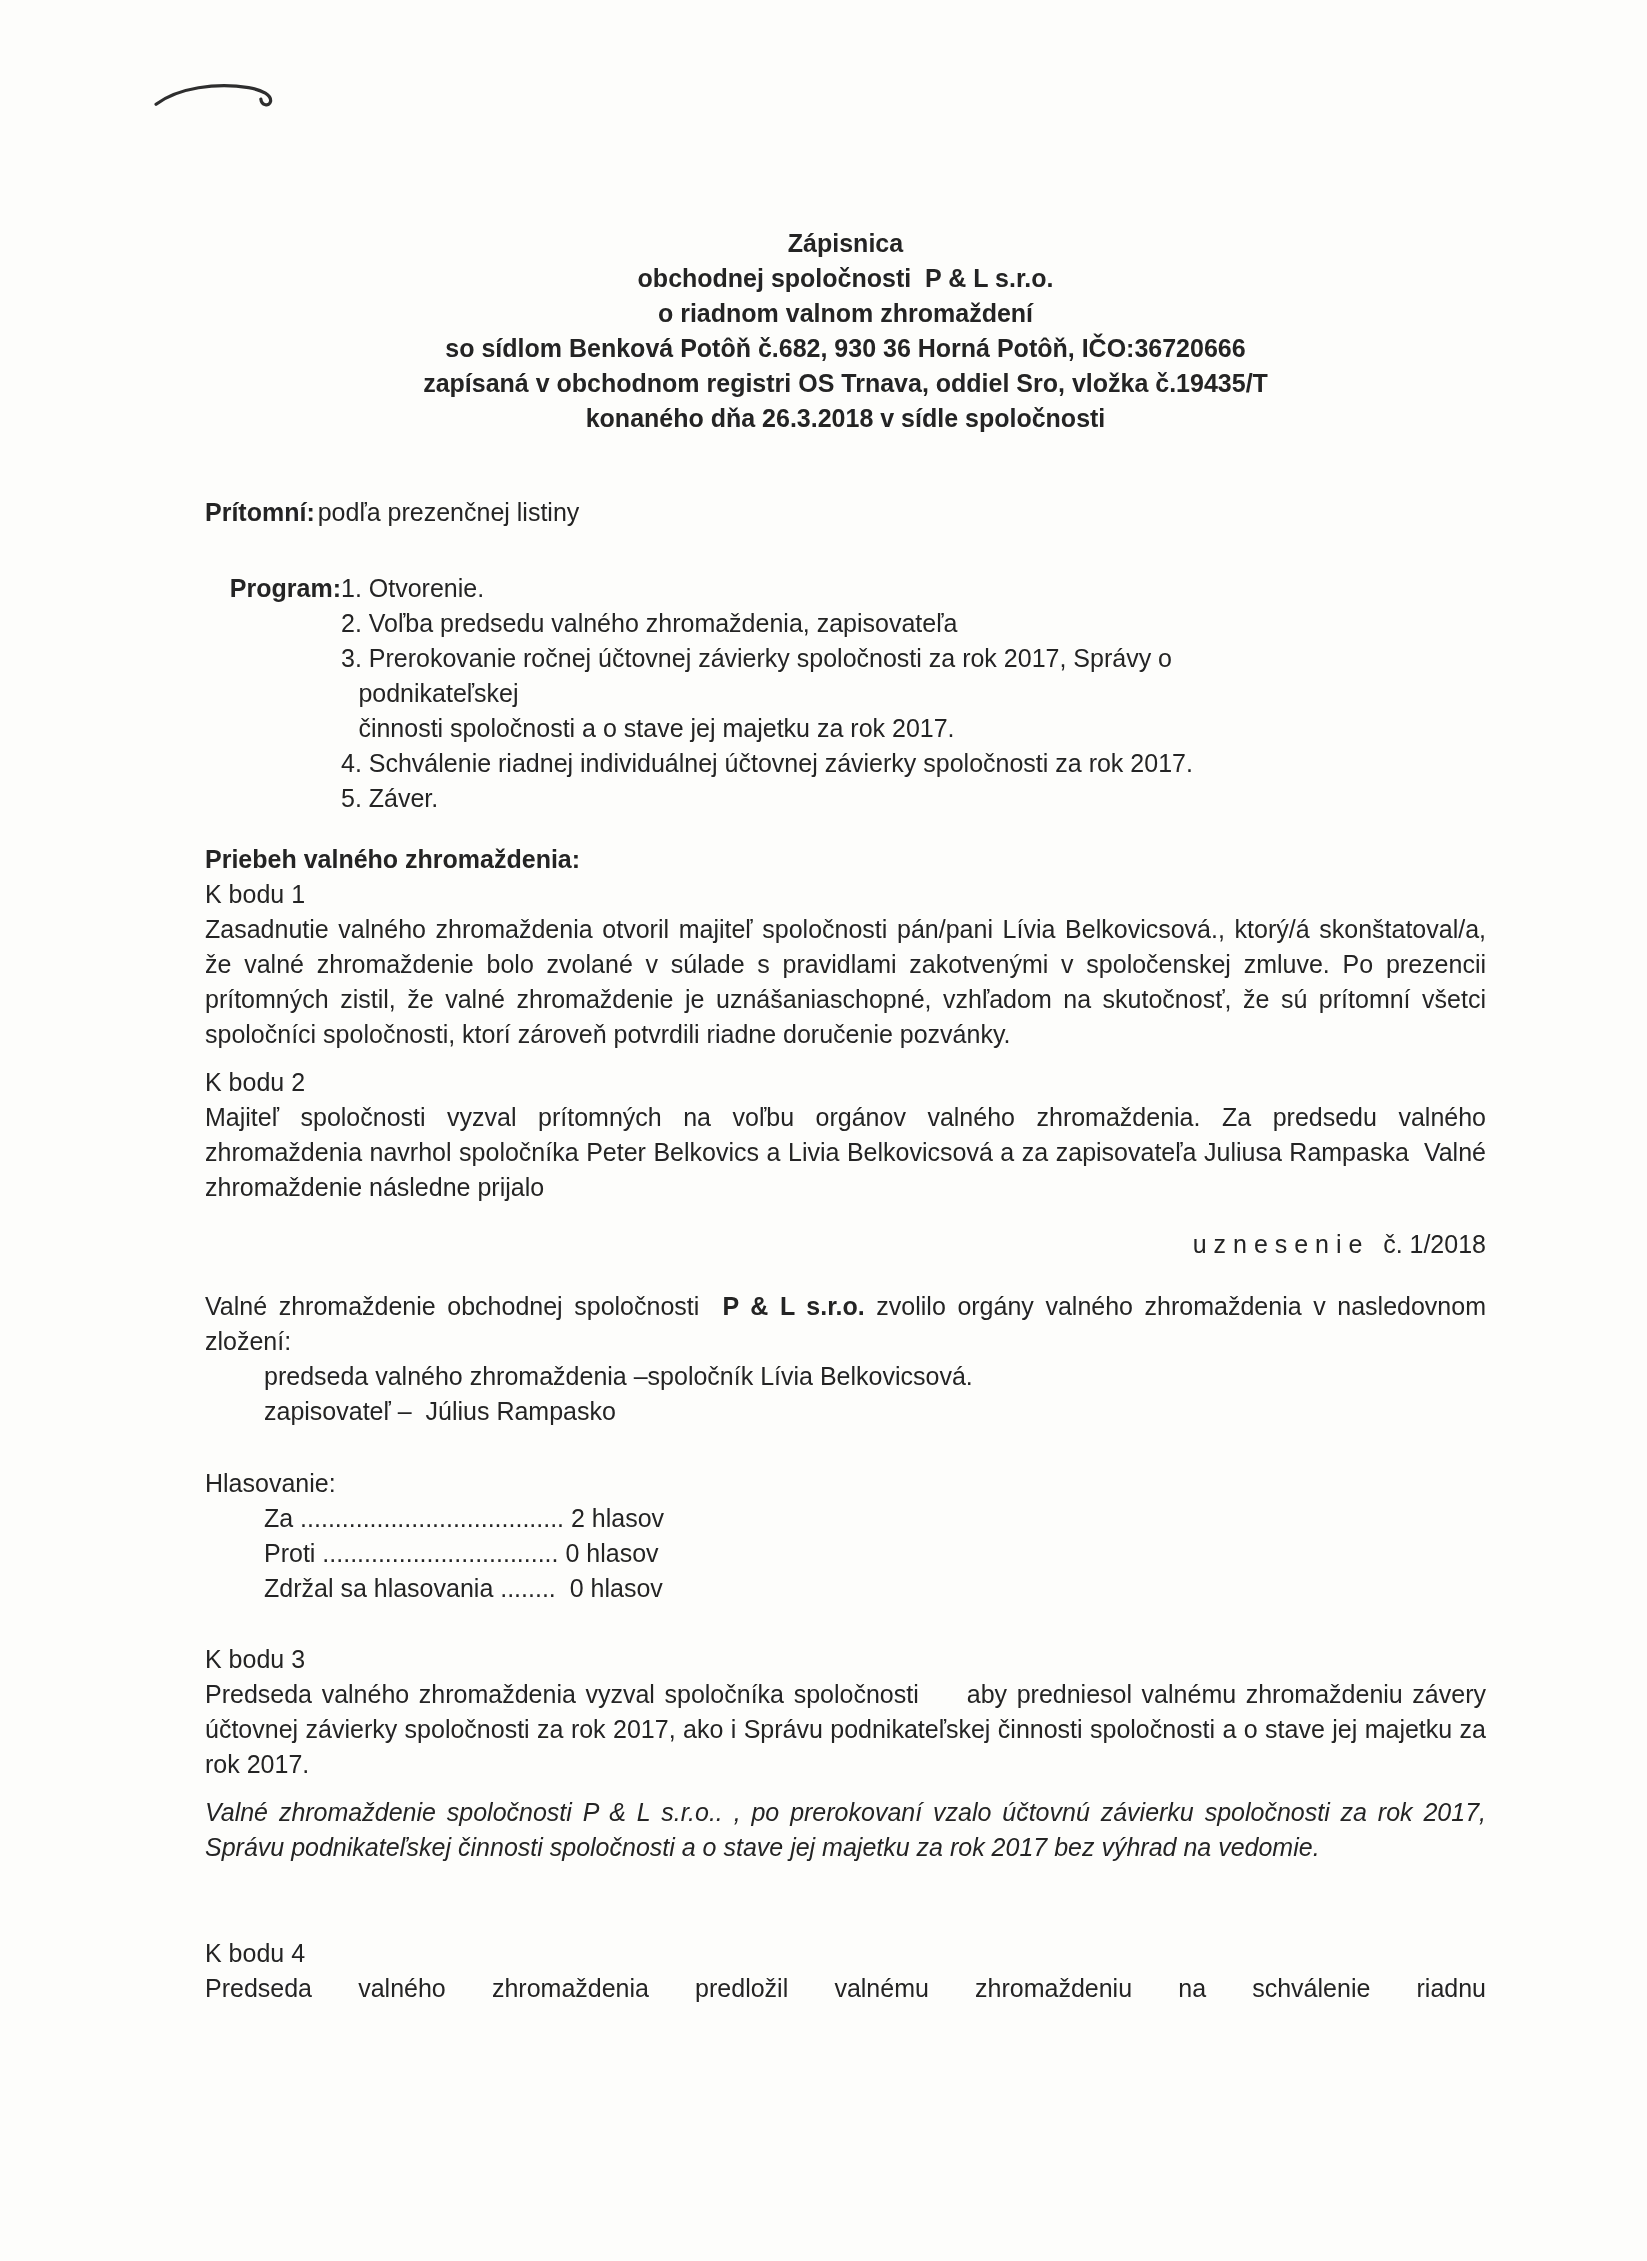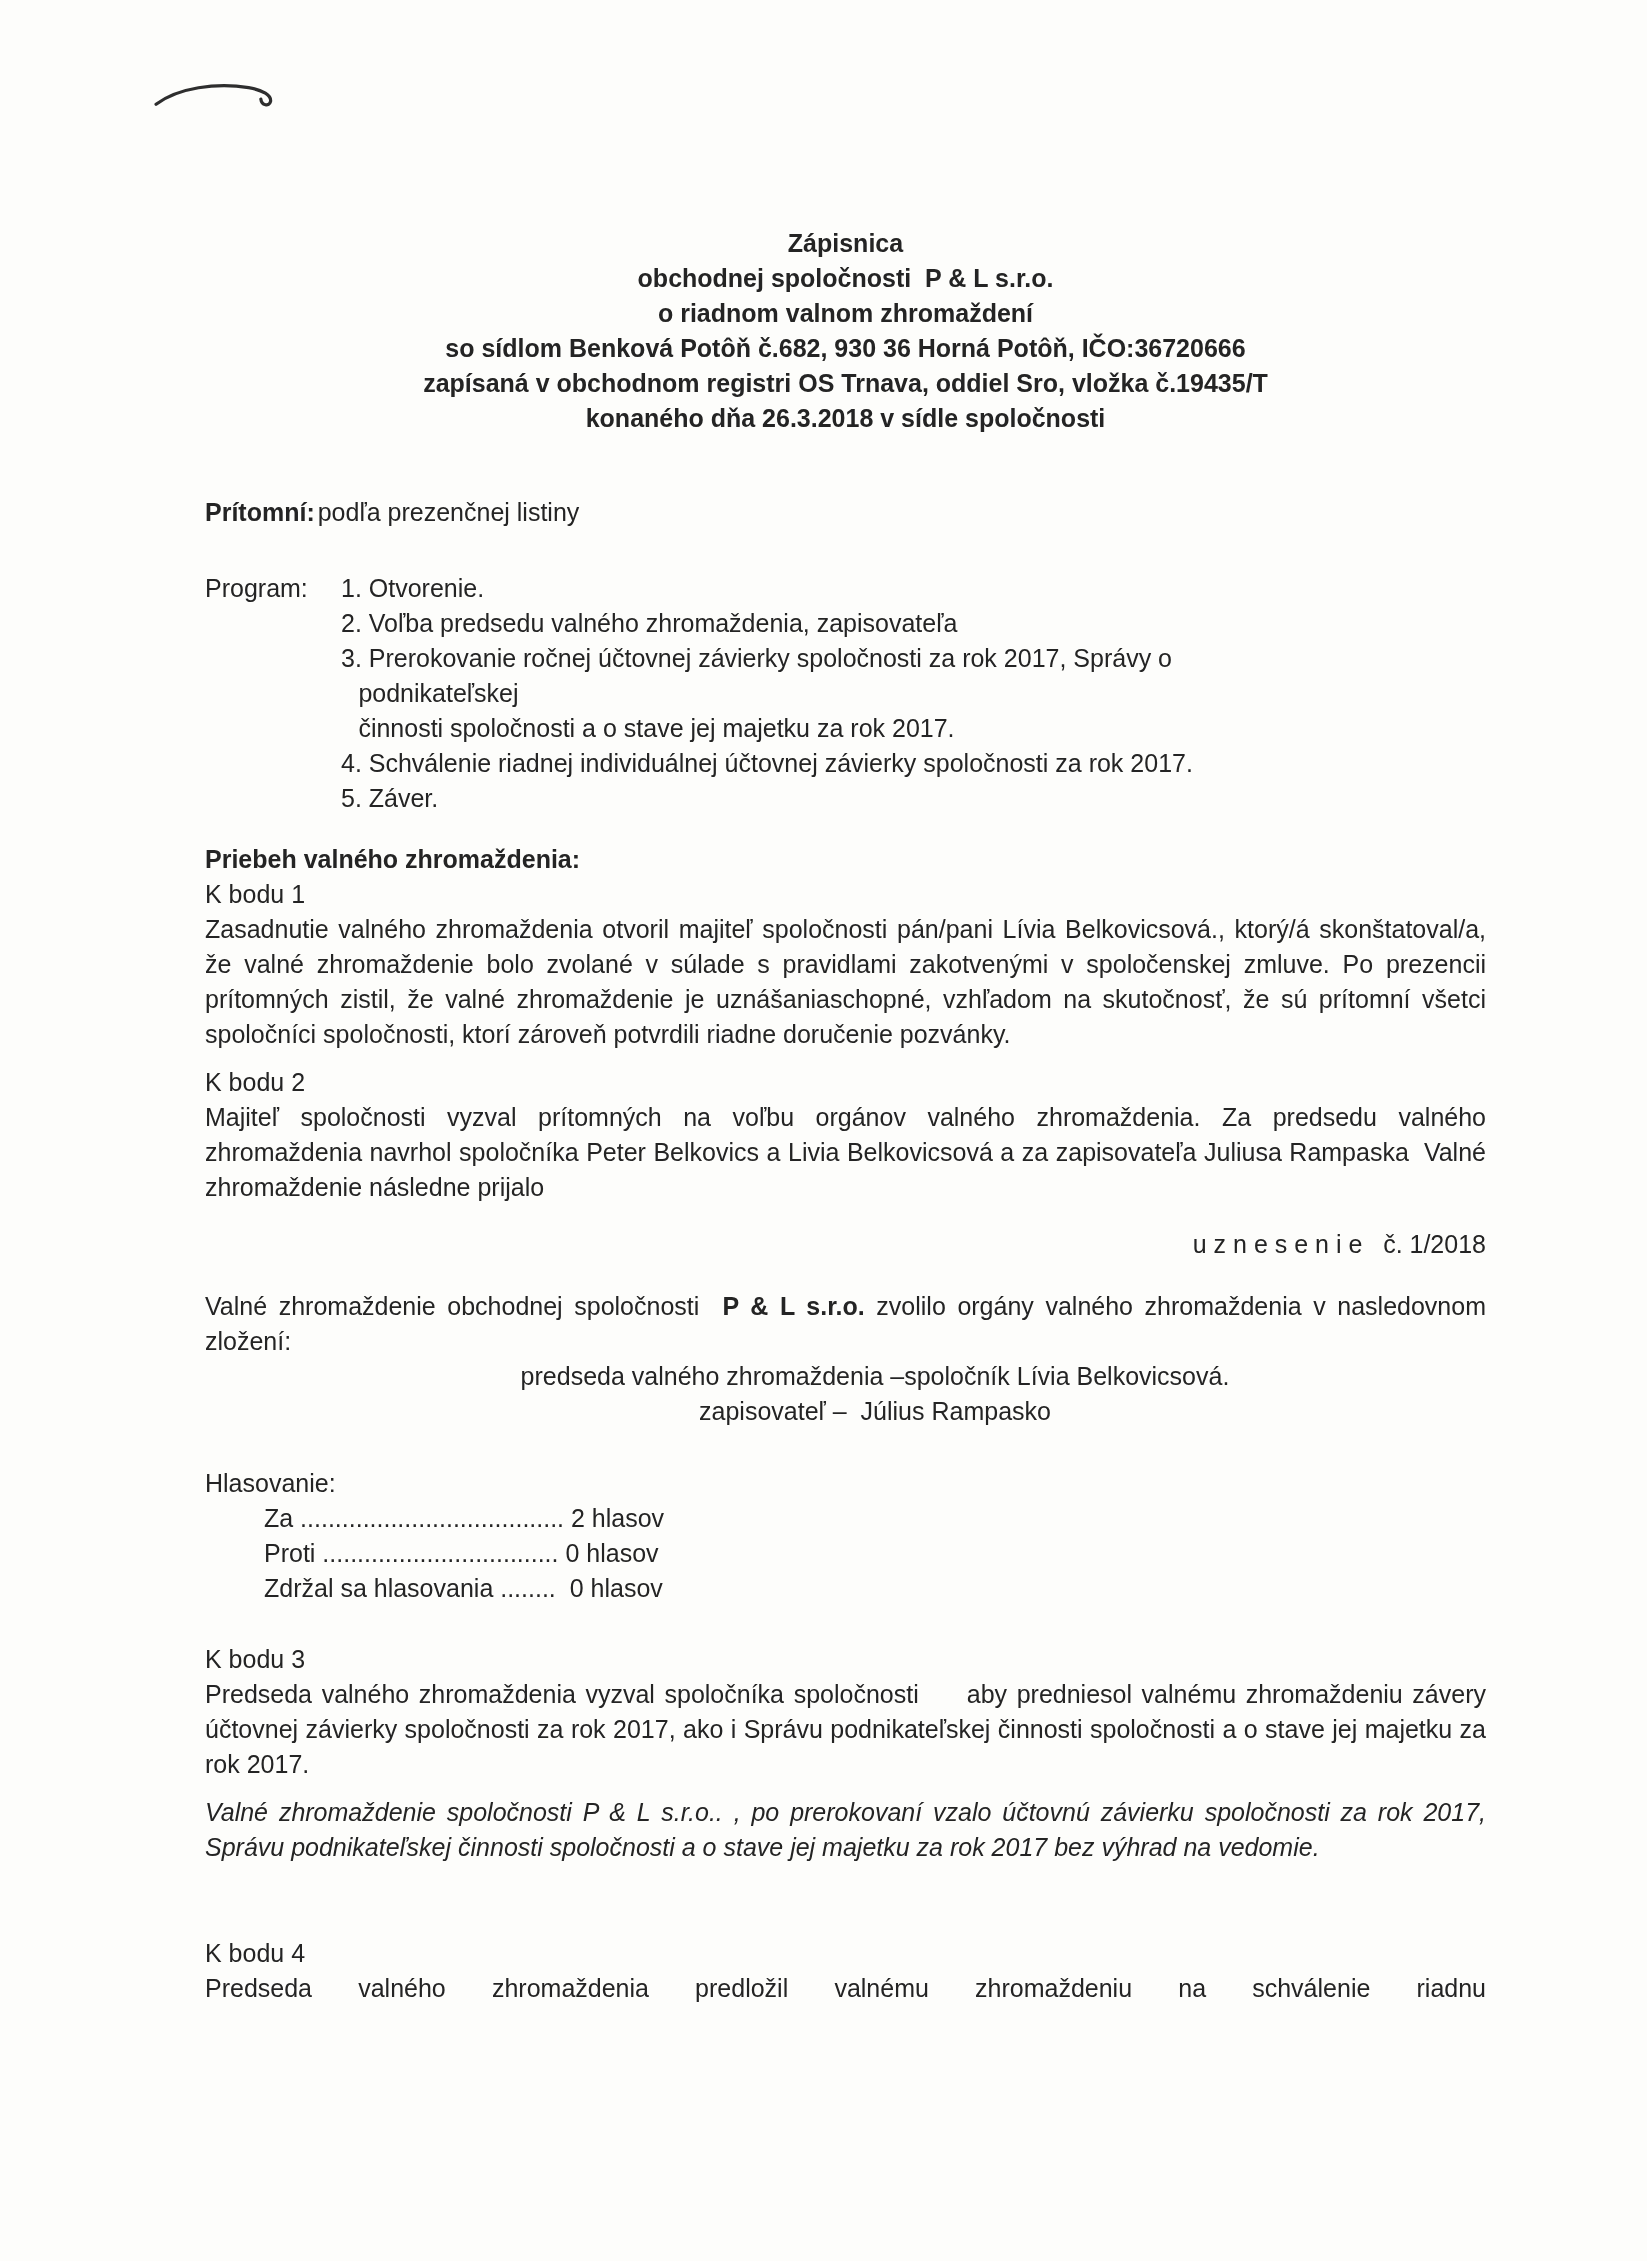--- a/index.html
+++ b/index.html
@@ -43,38 +43,38 @@
   .title-block{
     text-align:center;
     font-weight:bold;
     margin-bottom:59px;
   }
 
   .attendance{ margin-bottom:41px; }
   .attendance .value{ margin-left:3px; }
 
   .program{ display:flex; margin-bottom:26px; }
-  .program-label{ flex:0 0 136px; font-weight:normal; }
+  .program-label{ flex:0 0 136px; font-weight:bold;text-align:right; }
   .program-items{ flex:1; }
   .program-items .cont{ padding-left:17.4px; }
 
   .priebeh{ font-weight:bold; }
 
   .para{
     text-align:justify;
   }
   .point1{ margin-bottom:13px; }
   .point2{ margin-bottom:22px; }
 
   .res-heading{
     text-align:right;
     margin-bottom:27px;
   }
   .res-intro{ margin-bottom:0; }
-  .roles{ margin-left:59px; margin-bottom:37px;text-align:center; }
+  .roles{ margin-left:59px; margin-bottom:37px; }
 
   .voting{ margin-bottom:36px; }
   .voting .vrow{ margin-left:59px; }
 
   .point3{ margin-bottom:71px; }
   .point3 .para2{ margin-top:13px;font-style:italic; }
 
   .lastline{
     text-align:justify;
     text-align-last:justify;

